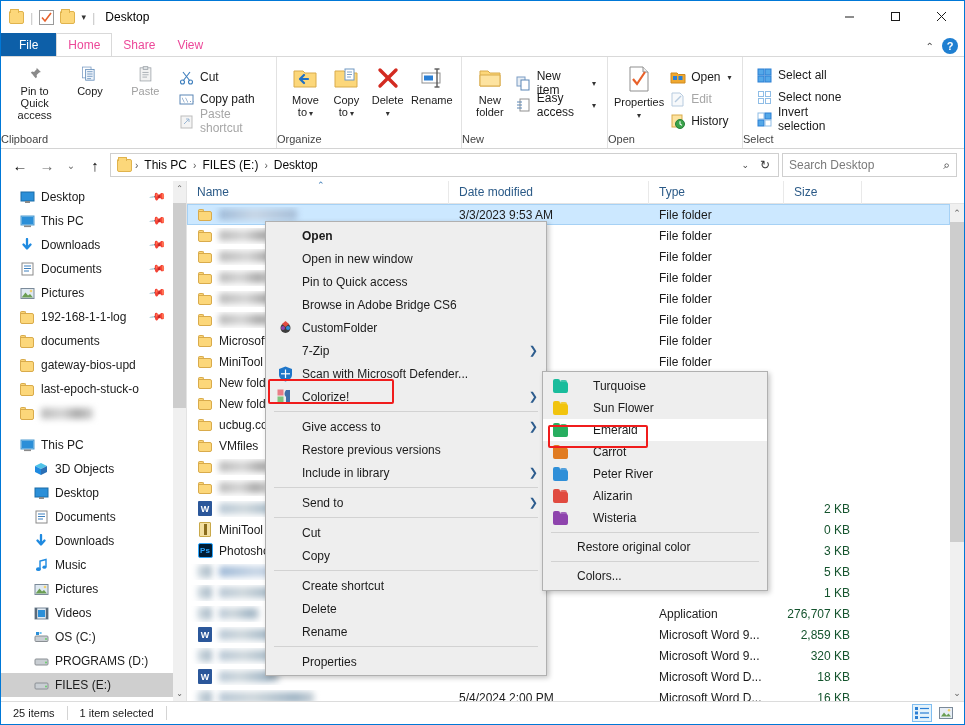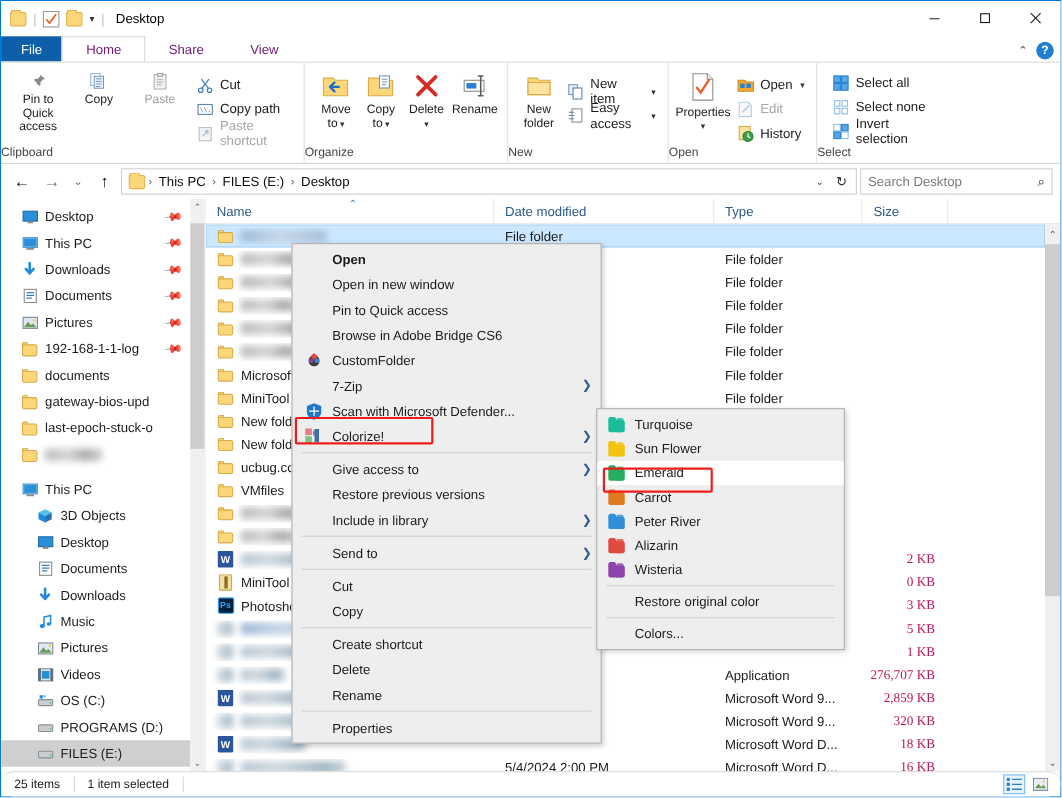--- a/index.html
+++ b/index.html
@@ -39,21 +39,21 @@
   }
   .qat-prop svg{display:block}
   .qat-drop { font-size:9px; color:#333; line-height:1; }
   .title-text { margin-left:10px; font-size:12px; color:#000; }
   .wincontrols { position:absolute; right:0; top:0; display:flex; }
   .wc { width:46px; height:30px; display:flex; align-items:center; justify-content:center; }
   .wc svg { display:block; }
 
   
   .tabstrip { height:23px; display:flex; align-items:flex-end; background:#fff; position:relative; flex:none;}
-  .tab { height:23px; padding:0 21px; display:flex; align-items:center; font-size:12px; color:#701a75; cursor:default;}
+  .tab { height:23px; padding:0 11px; display:flex; align-items:center; font-size:12px; color:#ec4899; cursor:default;}
   .tab.file { background:#0d5fa8; color:#fff; padding:0 18px; }
   .tab.active { background:#fff; border:1px solid #d9d9d9; border-bottom:none; }
   .ribbon-help { position:absolute; right:6px; bottom:2px; display:flex; align-items:center; gap:8px; }
   .chev-up { font-size:10px; color:#444; }
   .help-circle { width:16px;height:16px;border-radius:50%;background:#1f7fd1;color:#fff;font-size:11px;font-weight:bold;display:flex;align-items:center;justify-content:center;}
 
   
   .ribbon { height:93px; background:#fff; border-top:1px solid #d9d9d9; border-bottom:1px solid #d4d4d4;
             display:flex; align-items:stretch; position:relative; flex:none; }
   .rgroup { display:flex; flex-direction:column; position:relative; padding: 3px 0 0 0; }
@@ -112,38 +112,38 @@
   .col-type{width:135px;}
   .col-size{width:78px;}
   .col-rest{flex:1;border-right:none;}
   .sortmark{position:absolute; left:130px; top:-1px; font-size:9px; color:#3a7ab5;}
   .rows { position:absolute; left:0; right:14px; top:23px; bottom:0; overflow:hidden; }
   .row { height:21px; display:flex; align-items:center; font-size:12px; color:#1b1b1b; position:relative;}
   .row.selected { background:#cce8ff; outline:1px solid #a6d1f5; outline-offset:-1px;}
   .cell-name { width:262px; display:flex; align-items:center; gap:6px; padding-left:10px; overflow:hidden; white-space:nowrap;}
   .cell-date { width:200px; padding-left:10px; color:#1b1b1b; white-space:nowrap;}
   .cell-type { width:135px; padding-left:10px; color:#1b1b1b; white-space:nowrap;}
-  .cell-size { width:78px; text-align:right; padding-right:12px; color:#be185d; white-space:nowrap;font-family:Liberation Serif, serif;}
+  .cell-size { width:78px; text-align:right; padding-right:12px; color:#14532d; white-space:nowrap;}
   .blurname { height:11px; border-radius:2px; filter: blur(3.2px); }
   .blur-gray{ background:linear-gradient(90deg,#b9b9b9 0%, #d6d6d6 40%, #a9a9a9 70%, #cfcfcf 100%); }
   .blur-blue{ background:linear-gradient(90deg,#9db8d6 0%, #c8d6e6 45%, #a5bcd6 100%); }
   .blur-mix{ background:linear-gradient(90deg,#b6c6d4 0%, #cfd8dd 35%, #9fb4c4 80%, #c6cfd6 100%); }
   .listscrollbar{position:absolute; right:0; top:23px; width:14px; bottom:0; background:#f0f0f0;}
   .lsb-thumb{position:absolute;left:0;width:14px;background:#cdcdcd;}
   .lsb-arrow{position:absolute;left:0;width:14px;height:17px;display:flex;align-items:center;justify-content:center;font-size:9px;color:#606060;}
 
   
   .ico16{width:16px;height:16px;flex:none;display:inline-flex;align-items:center;justify-content:center;}
   .word-ic{width:14px;height:15px;background:#2b579a;color:#fff;font-size:9px;font-weight:bold;display:flex;align-items:center;justify-content:center;border-radius:1px;}
   .ps-ic{width:15px;height:15px;background:#001e36;color:#31a8ff;font-size:8px;font-weight:bold;display:flex;align-items:center;justify-content:center;border:1px solid #31a8ff;border-radius:2px;}
   .zip-ic{width:12px;height:15px;background:#f3dfa0;border:1px solid #c9a94a;position:relative;border-radius:1px;}
   .zip-ic:after{content:"";position:absolute;left:4px;top:1px;width:3px;height:11px;background:#8a6c1e;}
 
   
-  .statusbar{height:23px;border-top:1px solid #dcdcdc;display:flex;align-items:center;font-size:11px;color:#1b1b1b;padding-left:12px;gap:0;flex:none;background:#fff;position:relative;border-radius:11px;}
+  .statusbar{height:23px;border-top:1px solid #dcdcdc;display:flex;align-items:center;font-size:11px;color:#1b1b1b;padding-left:12px;gap:0;flex:none;background:#fff;position:relative;}
   .st-item{padding-right:12px;}
   .st-sep{width:1px;height:14px;background:#d4d4d4;margin-right:12px;}
   .viewbtns{position:absolute;right:8px;display:flex;gap:4px;align-items:center;}
   .viewbtn{width:20px;height:18px;display:flex;align-items:center;justify-content:center;}
   .viewbtn.sel{border:1px solid #7fbdf0;background:#e5f3fb;}
 
   
   .ctxmenu{
     position:absolute; left:264px; top:220px; width:282px;
     background:#eeeeee; border:1px solid #b0b0b0; box-shadow:2px 2px 5px rgba(0,0,0,.22);
@@ -156,21 +156,21 @@
   .ctxitem .arrow{color:#2e5d8e;font-size:11px;margin-right:8px;}
   .ctxsep{height:1px;background:#d2d2d2;margin:3px 8px 3px 8px;}
   .hl-red{ position:absolute; border:2px solid #f01c1c; border-radius:2px; pointer-events:none; z-index:60;}
 
   
   .submenu{
     position:absolute; left:541px; top:370px; width:226px;
     background:#eeeeee; border:1px solid #b0b0b0; box-shadow:2px 2px 5px rgba(0,0,0,.22);
     padding:3px 0; z-index:50; font-size:12px;
   }
-  .subitem{height:22px;display:flex;align-items:center;padding-left:10px;gap:9px;color:#1b1b1b;cursor:default;}
+  .subitem{height:22px;display:flex;align-items:center;padding-left:10px;gap:25px;color:#1b1b1b;cursor:default;}
   .subitem.hot{background:#ffffff;}
   .cfld{width:15px;height:14px;position:relative;flex:none;}
   .cfld .cb{position:absolute;left:0;bottom:0;width:100%;height:80%;border-radius:0 2px 2px 2px;}
   .cfld .ct{position:absolute;left:0;top:0;width:46%;height:30%;border-radius:2px 2px 0 0;}
   .cfld .cm{position:absolute;right:1px;bottom:0;width:45%;height:92%;border-radius:2px 2px 2px 0;opacity:.82;}
 </style>
 </head>
 <body>
 
 <div class="window">
@@ -758,20 +758,21 @@
           <div class="row selected">
             <div class="cell-name">
               <span class="ico16">
                 <span class="fld" style="width:14px;height:13px;display:inline-block">
                   <span class="tab2"></span>
                   <span class="back"></span>
                 </span>
               </span>
               <span class="blurname blur-blue" style="width: 78px;"></span>
             </div>
+            <div class="cell-date">3/3/2023 9:53 AM</div>
             <div class="cell-type">File folder</div>
             <div class="cell-size"></div>
           </div>
           <div class="row">
             <div class="cell-name">
               <span class="ico16">
                 <span class="fld" style="width:14px;height:13px;display:inline-block">
                   <span class="tab2"></span>
                   <span class="back"></span>
                 </span>

